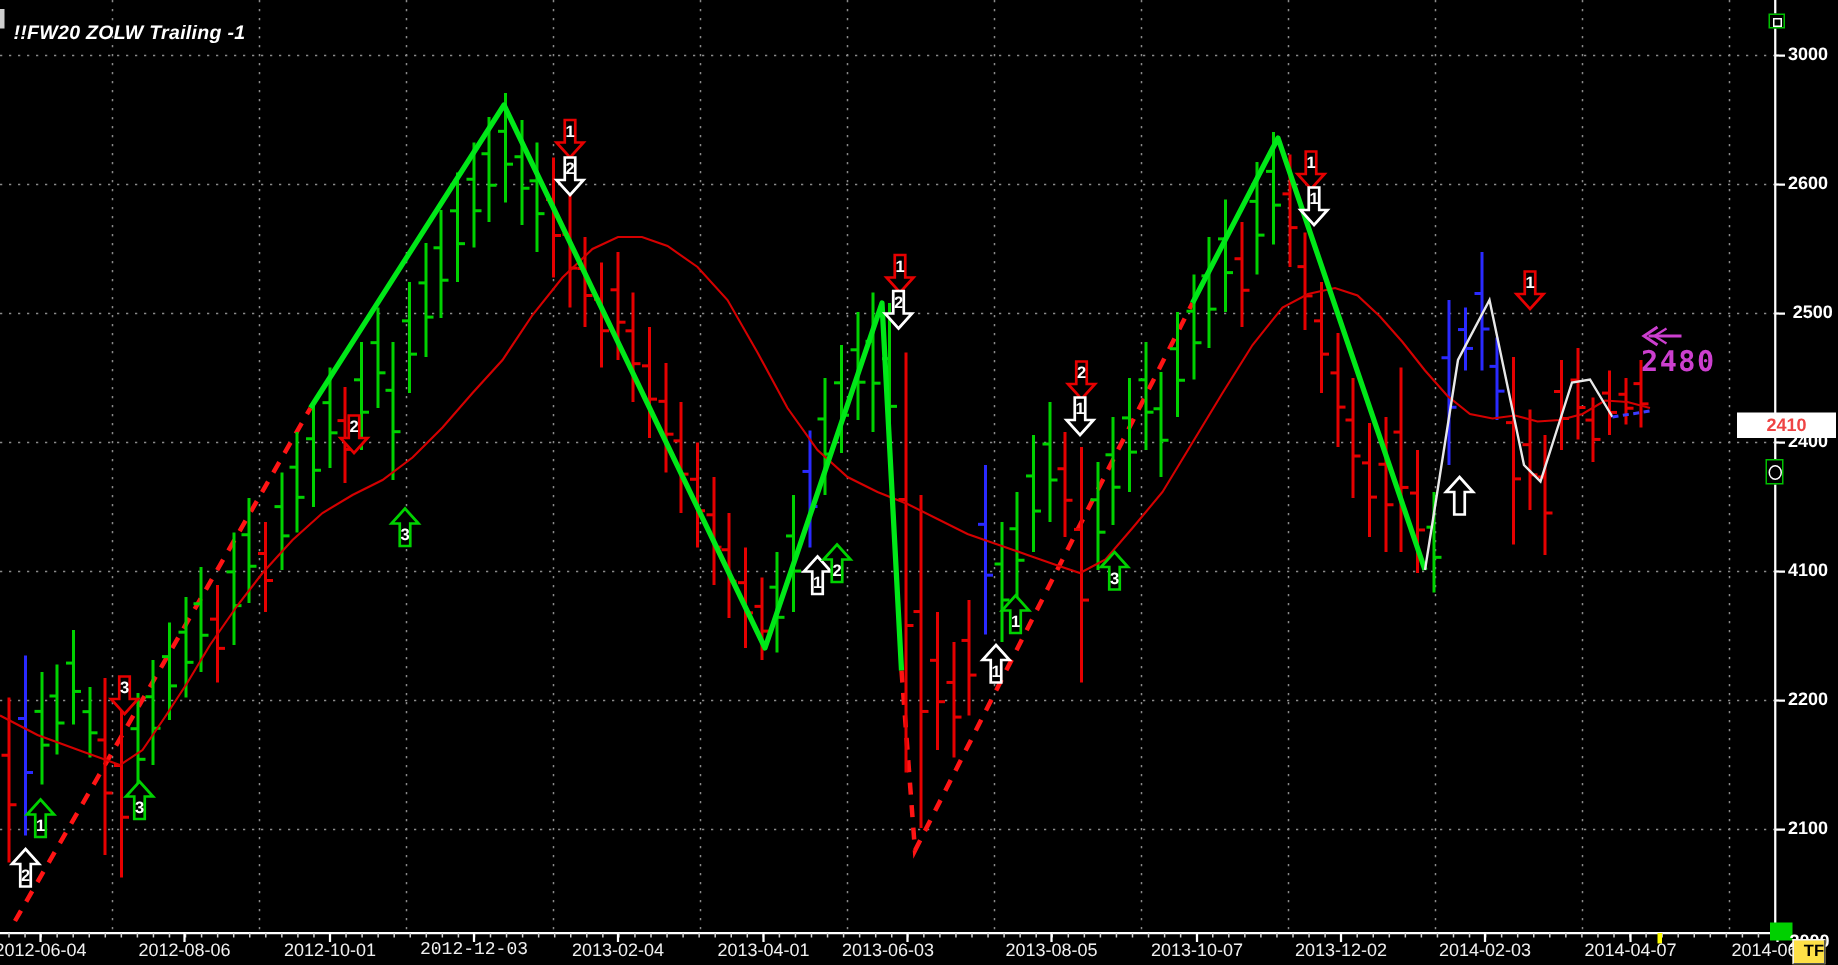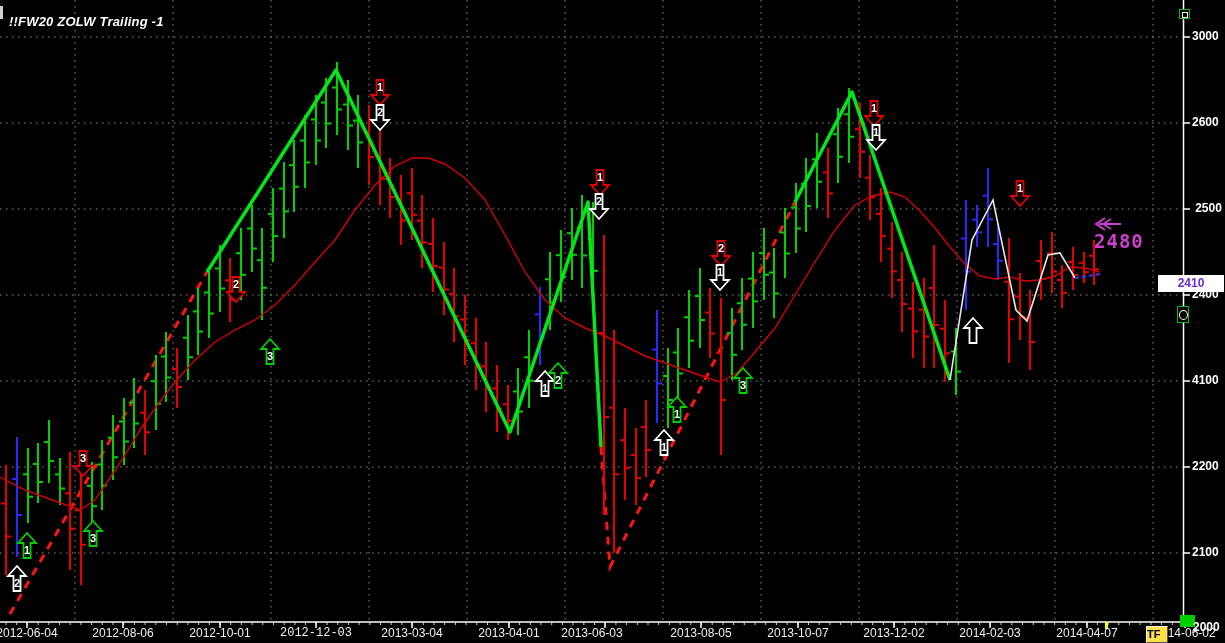--- a/index.html
+++ b/index.html
@@ -6,25 +6,25 @@
     font-family:"Liberation Sans",sans-serif;}
   #stage{position:relative;width:1225px;height:643px;background:#000;}
   #plot{position:absolute;left:0;top:0;}
   #title{position:absolute;left:9px;top:14px;color:#fff;font-size:13px;font-weight:bold;
     font-style:italic;letter-spacing:.2px;white-space:nowrap;}
   .ylab{position:absolute;left:1192px;width:33px;color:#fff;font-size:12px;font-weight:bold;
     text-align:left;white-space:nowrap;}
   .xlab{position:absolute;top:626px;color:#f0f0f0;font-size:12px;transform:translateX(-50%);
     white-space:nowrap;}
   #pricebox{position:absolute;left:1158px;top:275px;width:66px;height:17px;background:#fff;
-    color:#6d28d9;font-size:12px;font-weight:bold;text-align:center;line-height:17px;}
+    color:#ef4444;font-size:12px;font-weight:bold;text-align:center;line-height:17px;}
   #corner2000{position:absolute;left:1193px;top:620px;color:#fff;font-size:12px;font-weight:bold;}
-  #tfbtn{position:absolute;left:1146px;top:626px;width:20px;height:15px;background:#fde047;
+  #tfbtn{position:absolute;left:1195px;top:626px;width:20px;height:15px;background:#fde047;
     border:1px solid;border-color:#f2f2f2 #555 #555 #f2f2f2;color:#000;font-size:11px;
-    font-weight:bold;text-align:left;line-height:14px;}
+    font-weight:bold;text-align:right;line-height:14px;}
   #anno2480{position:absolute;left:1094px;top:230px;font-family:"DejaVu Sans Mono",monospace;
     font-size:19px;font-weight:bold;letter-spacing:1px;}
   .marker{position:absolute;background:#000;box-sizing:border-box;}
   #mk-square{left:1179px;top:9px;width:11px;height:10px;border:1px solid #00c000;}
   #mk-square i{display:block;margin:2px auto;width:4px;height:4px;border:1px solid #fff;}
   #mk-circle{left:1177px;top:306px;width:12px;height:17px;border:1px solid #00c000;}
   #mk-circle i{display:block;margin:3px auto;width:7px;height:8px;border:1px solid #fff;
     border-radius:50%;}
   #mk-bottomgreen{left:1180px;top:615px;width:15px;height:12px;background:#00d000;border:0;}
   #mk-topleft{left:0;top:6px;width:3px;height:13px;background:#cfcfcf;border:0;}
@@ -564,21 +564,21 @@
     <div class="ylab" style="top: 115px;">2600</div>
     <div class="ylab" style="top: 201px; text-align: center;">2500</div>
     <div class="ylab" style="top: 287px;">2400</div>
     <div class="ylab" style="top: 373px;">4100</div>
     <div class="ylab" style="top: 459px;">2200</div>
     <div class="ylab" style="top: 545px;">2100</div>
     <div class="xlab" style="left: 27px;">2012-06-04</div>
     <div class="xlab" style="left: 123px;">2012-08-06</div>
     <div class="xlab" style="left: 220px;">2012-10-01</div>
     <div class="xlab" style="left: 316px; font-family: Liberation Mono, monospace;">2012-12-03</div>
-    <div class="xlab" style="left: 412px;">2013-03-04</div>
+    <div class="xlab" style="left: 412px;">2013-02-04</div>
     <div class="xlab" style="left: 509px;">2013-04-01</div>
     <div class="xlab" style="left: 592px;">2013-06-03</div>
     <div class="xlab" style="left: 701px;">2013-08-05</div>
     <div class="xlab" style="left: 798px;">2013-10-07</div>
     <div class="xlab" style="left: 894px;">2013-12-02</div>
     <div class="xlab" style="left: 990px;">2014-02-03</div>
     <div class="xlab" style="left: 1087px;">2014-04-07</div>
     <div class="xlab" style="left: 1185px;">2014-06-02</div>
   </div>
 

